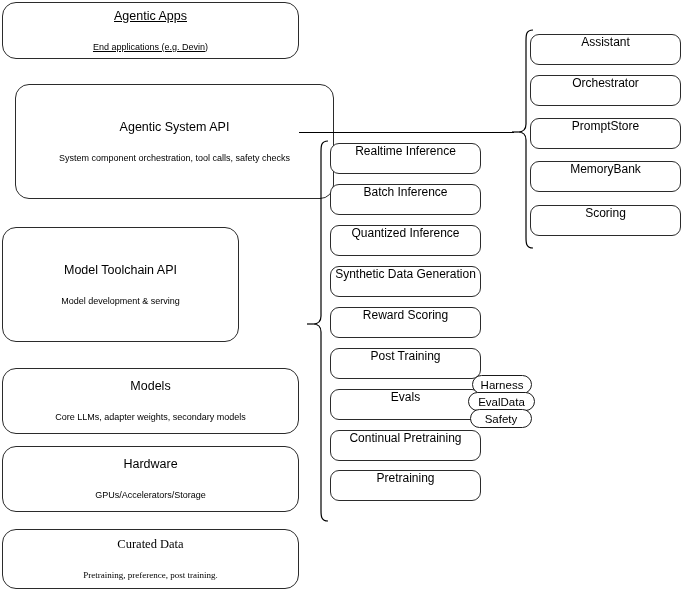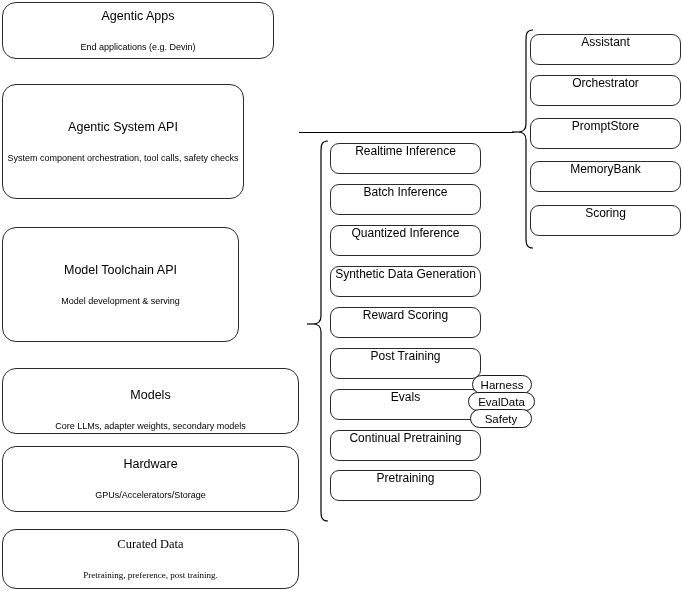--- a/index.html
+++ b/index.html
@@ -83,36 +83,36 @@
     fill: none;
     stroke: #000000;
     stroke-width: 1.2;
   }
 </style>
 </head>
 <body>
 
 <div id="canvas">
 
-  <div class="box stack-box" style="left:2px; top:2px; width:272px; height:57px;">
+  <div class="box stack-box" style="left:2px; top:2px; width:297px; height:57px;text-decoration:underline;">
     <div class="title">Agentic Apps</div>
     <div class="subtitle">End applications (e.g. Devin)</div>
   </div>
 
-  <div class="box stack-box" style="left:2px; top:84px; width:242px; height:115px;">
+  <div class="box stack-box" style="left:15px; top:84px; width:319px; height:115px;">
     <div class="title">Agentic System API</div>
     <div class="subtitle">System component orchestration, tool calls, safety checks</div>
   </div>
 
   <div class="box stack-box" style="left:2px; top:227px; width:237px; height:115px;">
     <div class="title">Model Toolchain API</div>
     <div class="subtitle">Model development &amp; serving</div>
   </div>
 
-  <div class="box stack-box" style="left:2px; top:368px; width:297px; height:66px;justify-content:flex-end;">
+  <div class="box stack-box" style="left:2px; top:368px; width:297px; height:66px;">
     <div class="title">Models</div>
     <div class="subtitle">Core LLMs, adapter weights, secondary models</div>
   </div>
 
   <div class="box stack-box" style="left:2px; top:446px; width:297px; height:66px;">
     <div class="title">Hardware</div>
     <div class="subtitle">GPUs/Accelerators/Storage</div>
   </div>
 
   <div class="box stack-box" style="left:2px; top:529px; width:297px; height:60px;font-family:Liberation Serif, serif;">

